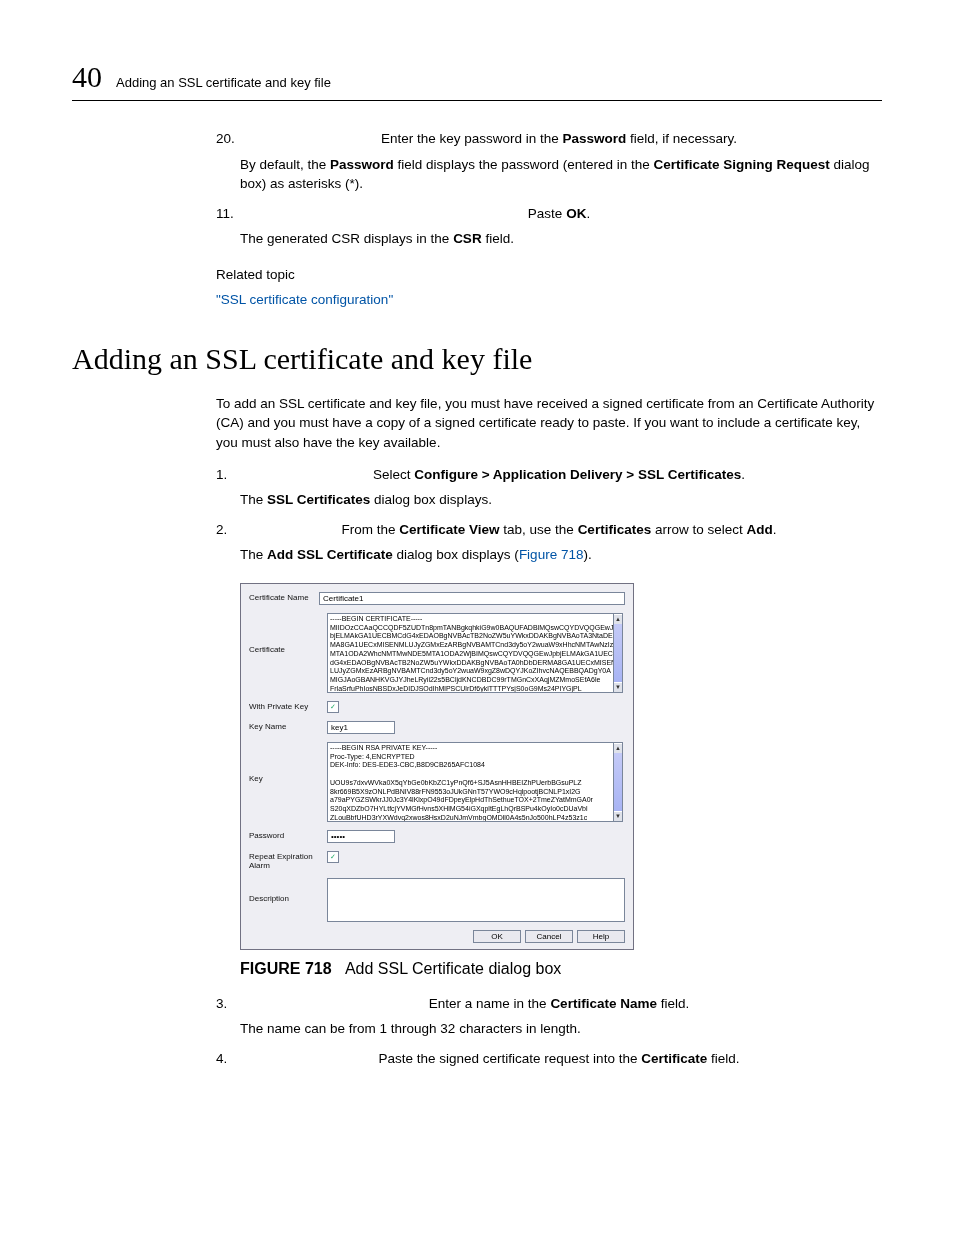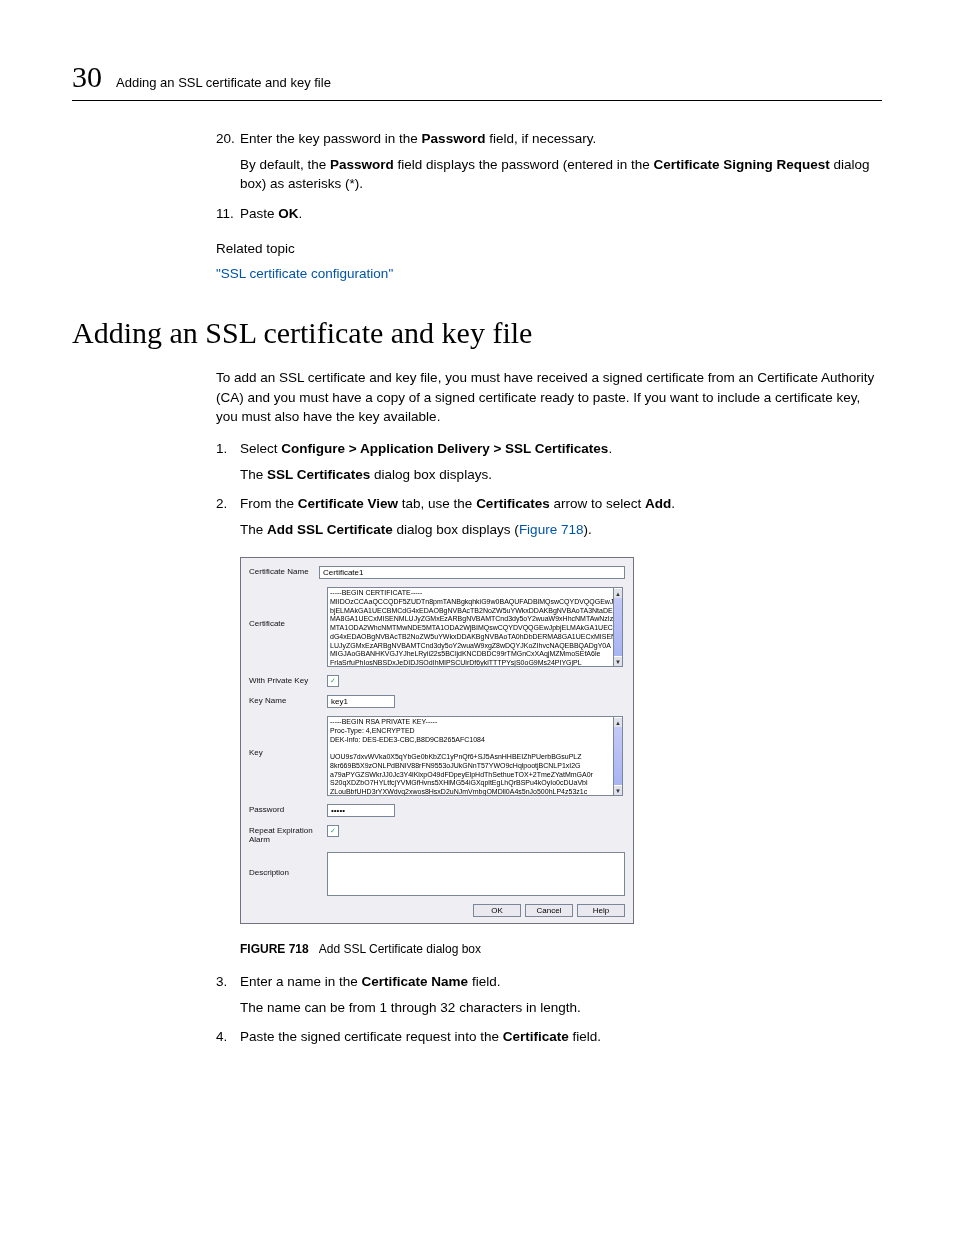--- a/index.html
+++ b/index.html
@@ -26,21 +26,21 @@
     font-weight: normal;
     margin-right: 14px;
     font-family: Georgia, "Times New Roman", serif;
   }
   .header-title { font-size: 13px; }
   .content-indent { margin-left: 144px; margin-right: 4px; }
   .step { font-size: 13.5px; line-height: 1.45; margin-bottom: 10px; }
   .step-row { display:flex; }
   .step-num { width: 24px; flex-shrink:0; }
   .step-num-wide { width: 24px; flex-shrink:0; }
-  .step-body { flex:1; }
+  .step-body { flex:1;text-align:center; }
   .step-sub { margin-left: 24px; font-size:13.5px; line-height:1.45; margin-top:6px; margin-bottom:10px;}
   .related-topic-hdr { font-weight:normal; font-size:13.5px; margin-top:18px; margin-bottom:8px;}
   .link { color:#0054a6; font-size:13.5px; text-decoration:none; }
   h1.main-heading {
     font-family: Georgia, "Times New Roman", serif;
     font-weight: normal;
     font-size: 30px;
     margin: 34px 0 18px 0;
   }
   .para { font-size:13.5px; line-height:1.45; margin-bottom:12px; }
@@ -108,32 +108,32 @@
   }
   .dlg-buttons { display:flex; justify-content:flex-end; gap:4px; margin-top:4px;}
   .dlg-btn {
     border:1px solid #7a869a;
     background:#e9e9ef;
     font-size:8px;
     padding:1px 0;
     width:46px;
     text-align:center;
   }
-  .figure-caption { font-size:12px; margin-top:18px; margin-left:24px;}
+  .figure-caption { font-size:16px; margin-top:10px; margin-left:24px;}
   .figure-caption b { font-weight:bold; }
   .bold { font-weight:bold; }
 </style>
 </head>
 <body>
 
 <div class="page">
 
   <div class="header-line">
     <div class="header-inner">
-      <span class="page-num-big">30</span>
+      <span class="page-num-big">40</span>
       <span class="header-title">Adding an SSL certificate and key file</span>
     </div>
   </div>
 
   <div class="content-indent">
 
     <div class="step">
       <div class="step-row">
         <span class="step-num-wide">20.</span>
         <span class="step-body">
@@ -144,20 +144,23 @@
         <span>By default, the </span><span class="bold">Password</span><span> field displays the password (entered in the </span><span class="bold">Certificate Signing Request</span><span> dialog box) as asterisks (*).</span>
       </div>
     </div>
 
     <div class="step">
       <div class="step-row">
         <span class="step-num-wide">11.</span>
         <span class="step-body">
           <span>Paste </span><span class="bold">OK</span><span>.</span>
         </span>
+      </div>
+      <div class="step-sub">
+        <span>The generated CSR displays in the </span><span class="bold">CSR</span><span> field.</span>
       </div>
     </div>
 
 
     <div class="related-topic-hdr">Related topic</div>
     <a href="#" class="link">"SSL certificate configuration"</a>
   </div>
 
   <h1 class="main-heading">Adding an SSL certificate and key file</h1>
 

